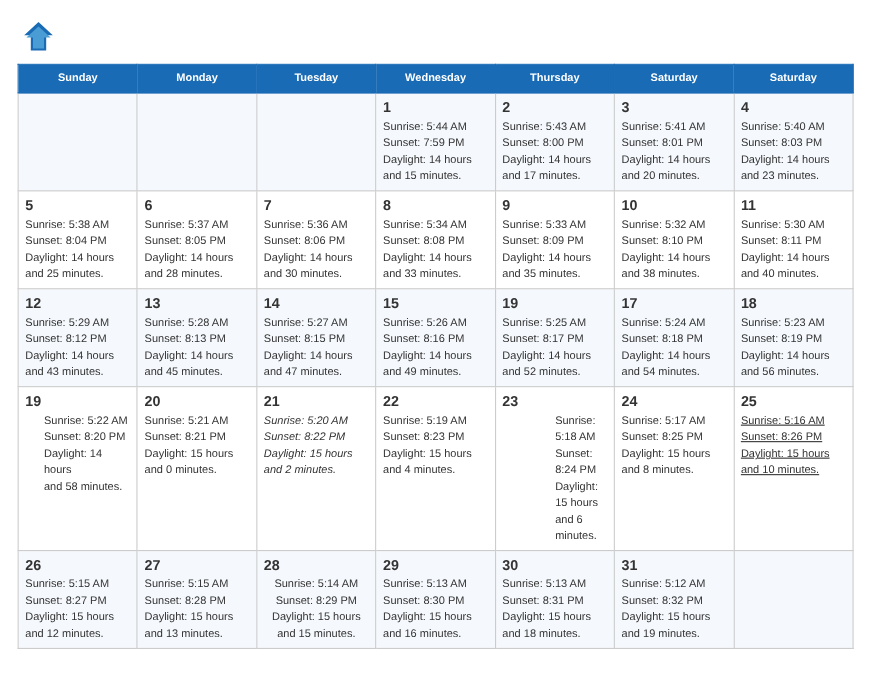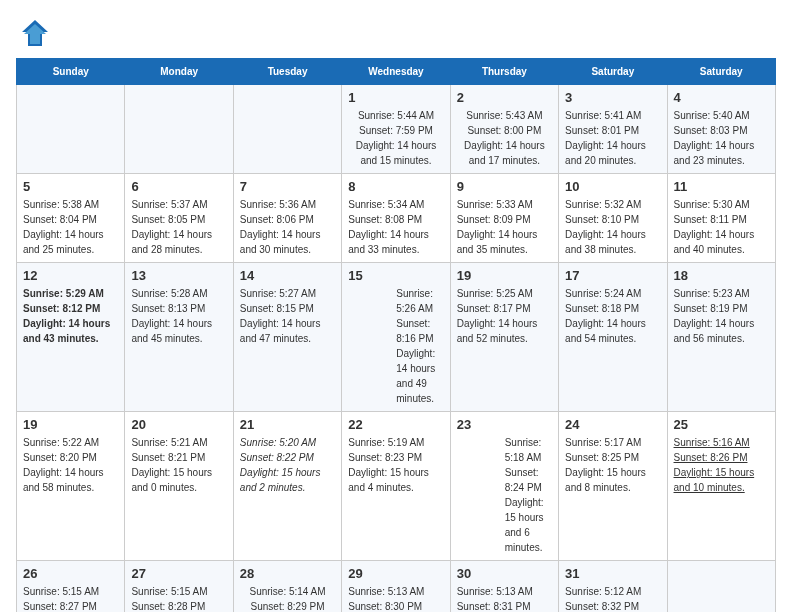--- a/index.html
+++ b/index.html
@@ -144,28 +144,28 @@
           <th>Saturday</th>
         </tr>
     </thead>
     <tbody id="calendar-body">
     <tr>
           <td></td>
           <td></td>
           <td></td>
           <td>
             <span class="day-number">1</span>
-            <div class="day-info" style="white-space: pre-line; text-align: center;">Sunrise: 5:44 AM
+            <div class="day-info" style="white-space: pre-line;">Sunrise: 5:44 AM
 Sunset: 7:59 PM
 Daylight: 14 hours
 and 15 minutes.</div>
           </td>
           <td>
             <span class="day-number">2</span>
-            <div class="day-info" style="white-space: pre-line; text-align: center;">Sunrise: 5:43 AM
+            <div class="day-info" style="white-space: pre-line;">Sunrise: 5:43 AM
 Sunset: 8:00 PM
 Daylight: 14 hours
 and 17 minutes.</div>
           </td>
           <td>
             <span class="day-number">3</span>
             <div class="day-info" style="white-space: pre-line;">Sunrise: 5:41 AM
 Sunset: 8:01 PM
 Daylight: 14 hours
 and 20 minutes.</div>
@@ -225,42 +225,42 @@
             <span class="day-number">11</span>
             <div class="day-info" style="white-space: pre-line;">Sunrise: 5:30 AM
 Sunset: 8:11 PM
 Daylight: 14 hours
 and 40 minutes.</div>
           </td>
         </tr>
         <tr>
           <td>
             <span class="day-number">12</span>
-            <div class="day-info" style="white-space: pre-line; font-weight: bold;">Sunrise: 5:29 AM
+            <div class="day-info" style="white-space: pre-line;">Sunrise: 5:29 AM
 Sunset: 8:12 PM
 Daylight: 14 hours
 and 43 minutes.</div>
           </td>
           <td>
             <span class="day-number">13</span>
             <div class="day-info" style="white-space: pre-line;">Sunrise: 5:28 AM
 Sunset: 8:13 PM
 Daylight: 14 hours
 and 45 minutes.</div>
           </td>
           <td>
             <span class="day-number">14</span>
             <div class="day-info" style="white-space: pre-line;">Sunrise: 5:27 AM
 Sunset: 8:15 PM
 Daylight: 14 hours
 and 47 minutes.</div>
           </td>
           <td>
             <span class="day-number">15</span>
-            <div class="day-info" style="white-space: pre-line; margin-left: 48px;">Sunrise: 5:26 AM
+            <div class="day-info" style="white-space: pre-line;">Sunrise: 5:26 AM
 Sunset: 8:16 PM
 Daylight: 14 hours
 and 49 minutes.</div>
           </td>
           <td>
             <span class="day-number">19</span>
             <div class="day-info" style="white-space: pre-line;">Sunrise: 5:25 AM
 Sunset: 8:17 PM
 Daylight: 14 hours
 and 52 minutes.</div>
@@ -276,21 +276,21 @@
             <span class="day-number">18</span>
             <div class="day-info" style="white-space: pre-line;">Sunrise: 5:23 AM
 Sunset: 8:19 PM
 Daylight: 14 hours
 and 56 minutes.</div>
           </td>
         </tr>
         <tr>
           <td>
             <span class="day-number">19</span>
-            <div class="day-info" style="white-space: pre-line;">Sunrise: 5:22 AM
+            <div class="day-info" style="white-space: pre-line; margin-left: 17px;">Sunrise: 5:22 AM
 Sunset: 8:20 PM
 Daylight: 14 hours
 and 58 minutes.</div>
           </td>
           <td>
             <span class="day-number">20</span>
             <div class="day-info" style="white-space: pre-line;">Sunrise: 5:21 AM
 Sunset: 8:21 PM
 Daylight: 15 hours
 and 0 minutes.</div>

